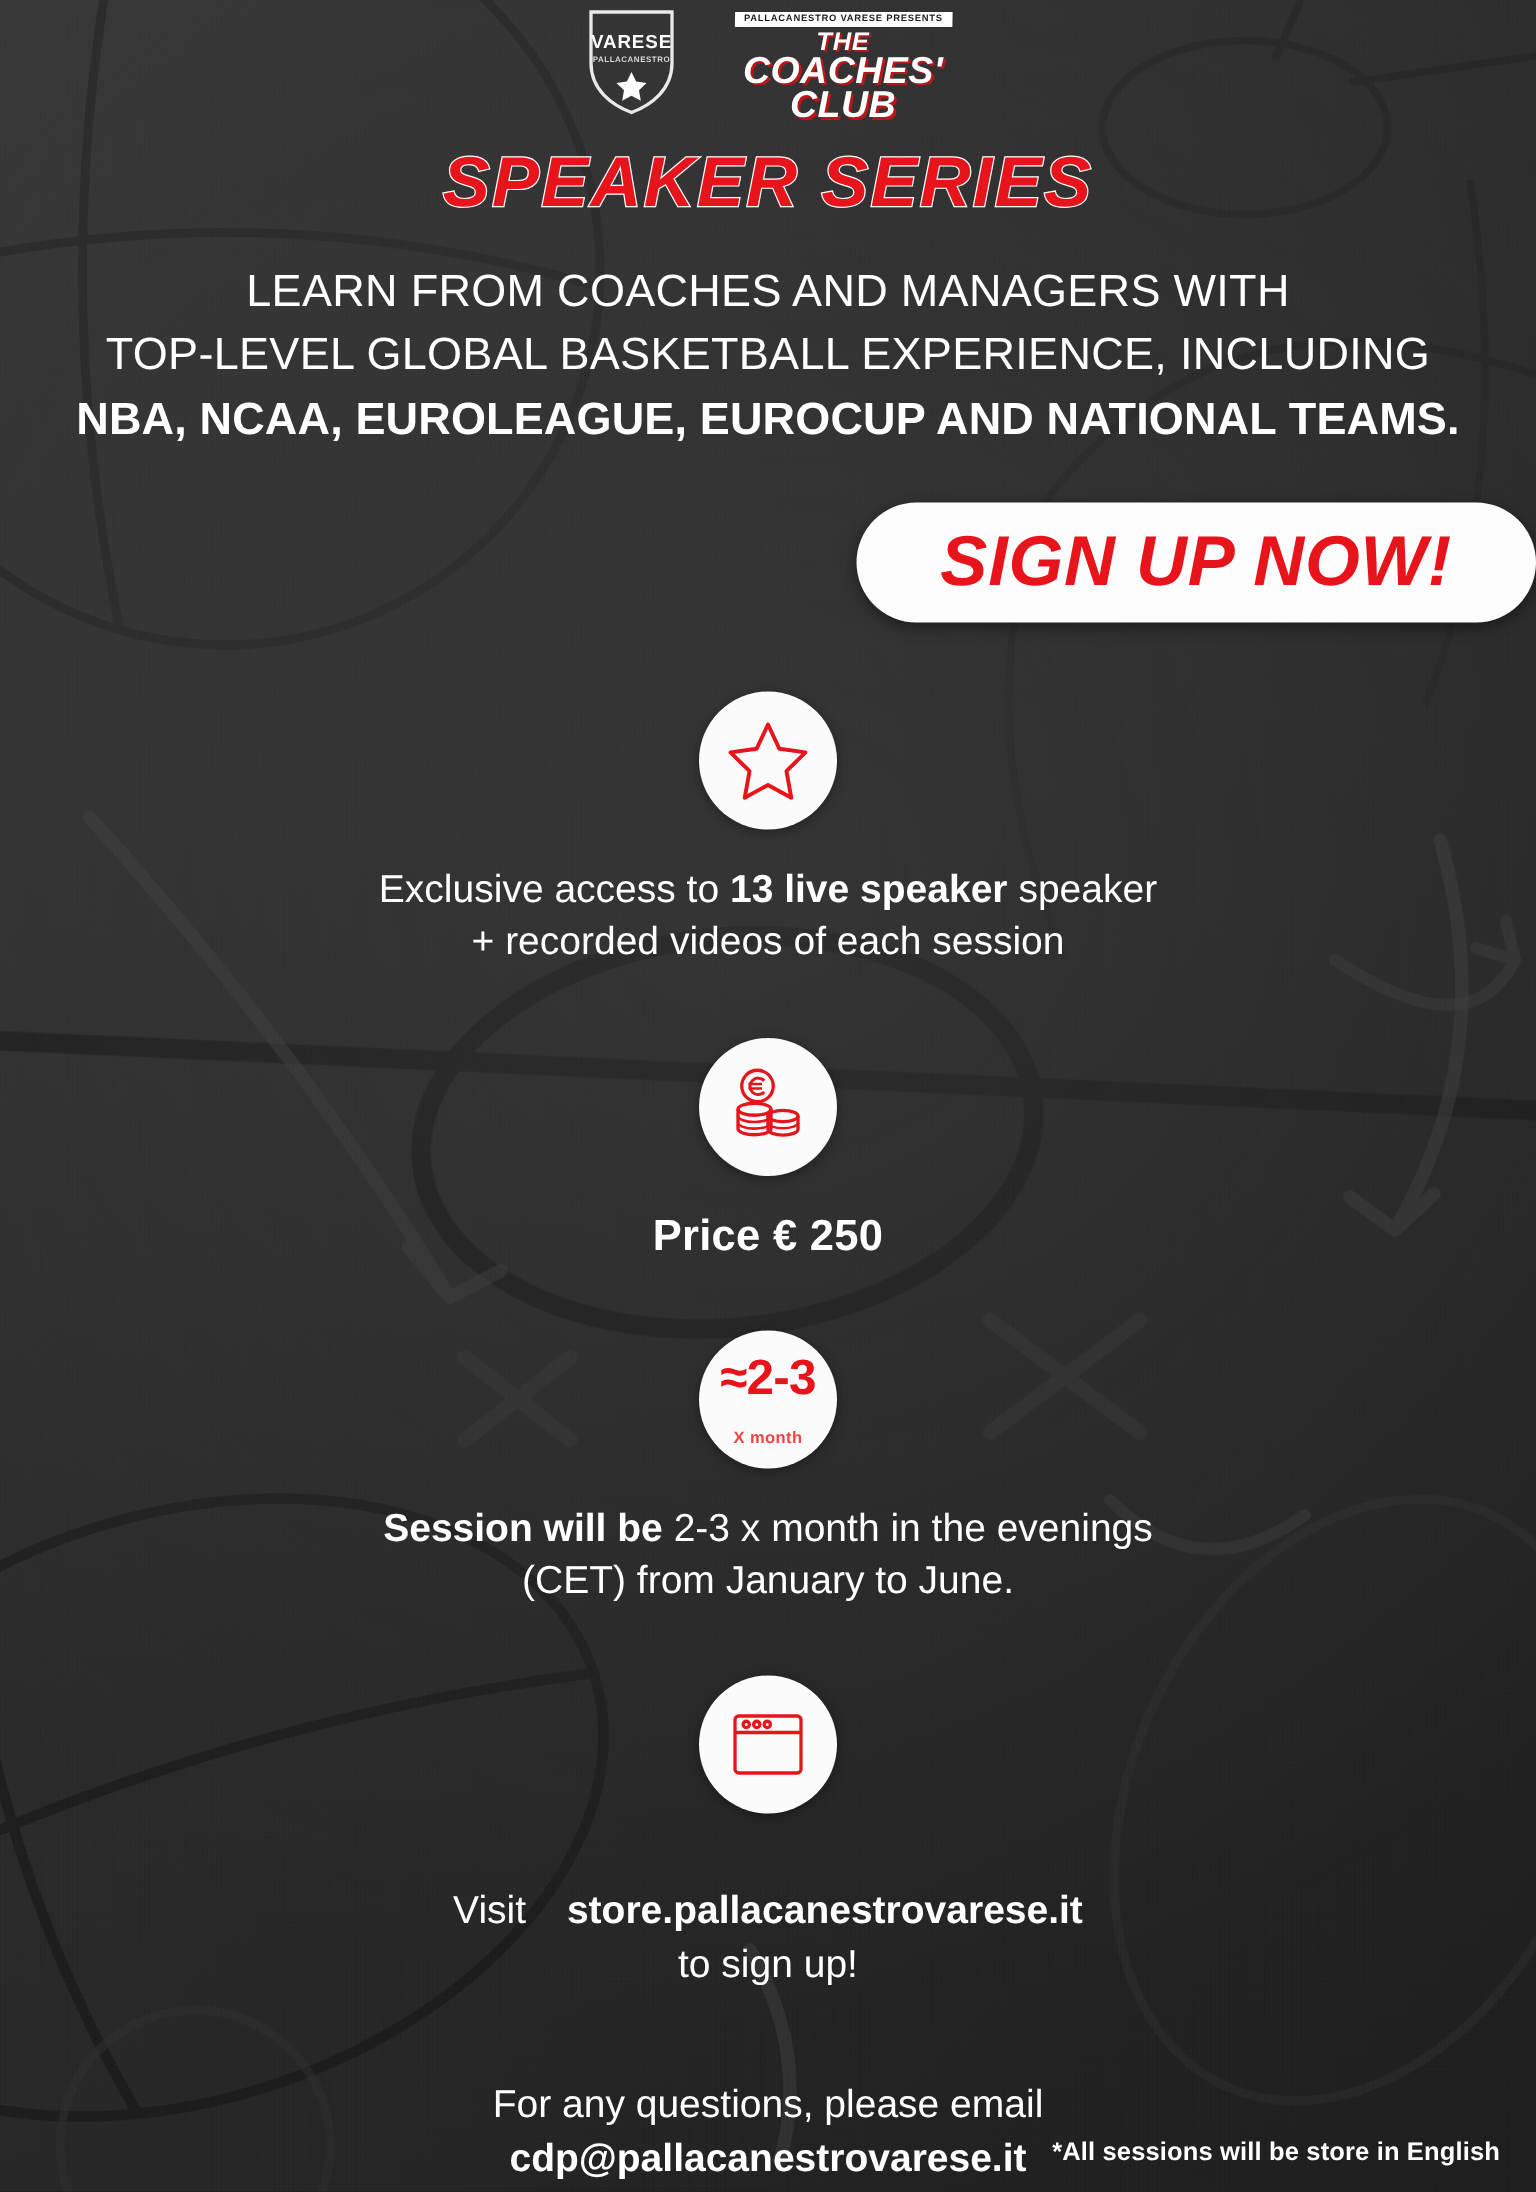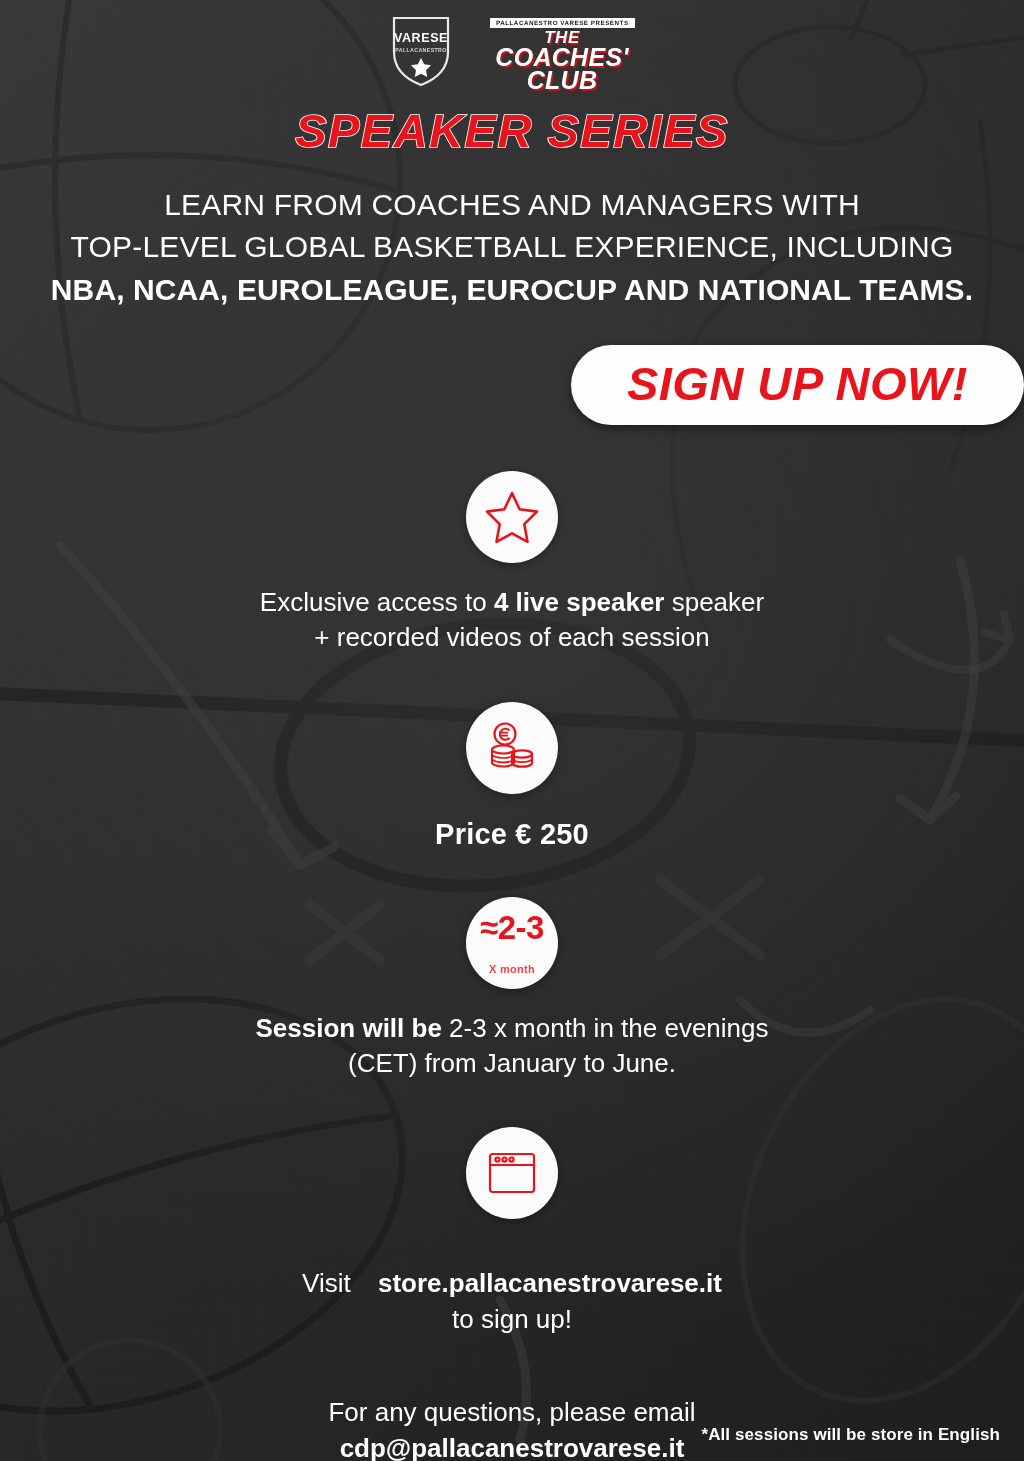--- a/index.html
+++ b/index.html
@@ -51,21 +51,21 @@
     height: 100%;
     text-align: center;
   }
 
   
   .logos {
     display: flex;
     justify-content: center;
     align-items: flex-start;
     gap: 38px;
-    padding-top: 12px;
+    padding-top: 2px;
   }
   .shield { width: 62px; height: 76px; display:block; }
   .cc-logo { display:flex; flex-direction:column; align-items:center; margin-top: 6px; }
   .cc-presents {
     background: #ffffff;
     color: #1c1c1c;
     font-size: 6.2px;
     font-weight: 700;
     letter-spacing: .55px;
     padding: 2px 6px 1.5px 6px;
@@ -302,21 +302,21 @@
     </div>
 
     <div class="feature">
       <div class="badge">
         <svg width="58" height="58" viewBox="0 0 58 58">
           <path d="M29 5 L36.6 21.2 L54 23.6 L41.3 36.1 L44.5 53.8 L29 45.3 L13.5 53.8 L16.7 36.1 L4 23.6 L21.4 21.2 Z" fill="none" stroke="#e8141c" stroke-width="2.6" stroke-linejoin="round"></path>
         </svg>
       </div>
       <div class="feature-text">
         <div>
-          <span>Exclusive access to </span><span class="b">4 live speaker</span><span> speaker</span>
+          <span>Exclusive access to </span><span class="b">13 live speaker</span><span> speaker</span>
         </div>
         <div>+ recorded videos of each session</div>
       </div>
     </div>
 
     <div class="feature">
       <div class="badge">
         <svg width="58" height="58" viewBox="0 0 58 58">
           <g fill="none" stroke="#e8141c" stroke-width="2.2">
             <circle cx="22" cy="15" r="10.5"></circle>

